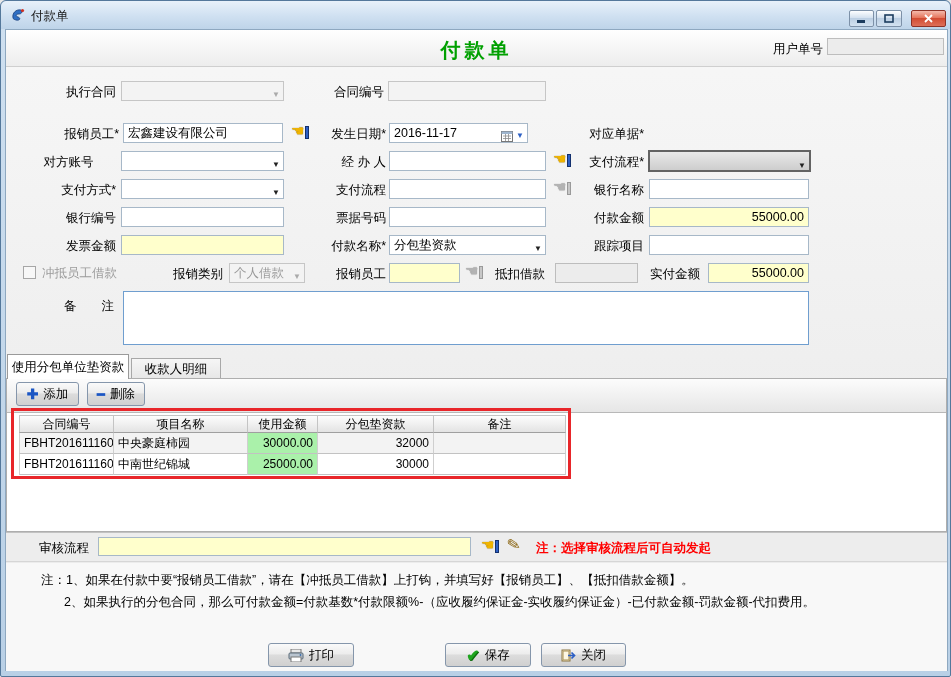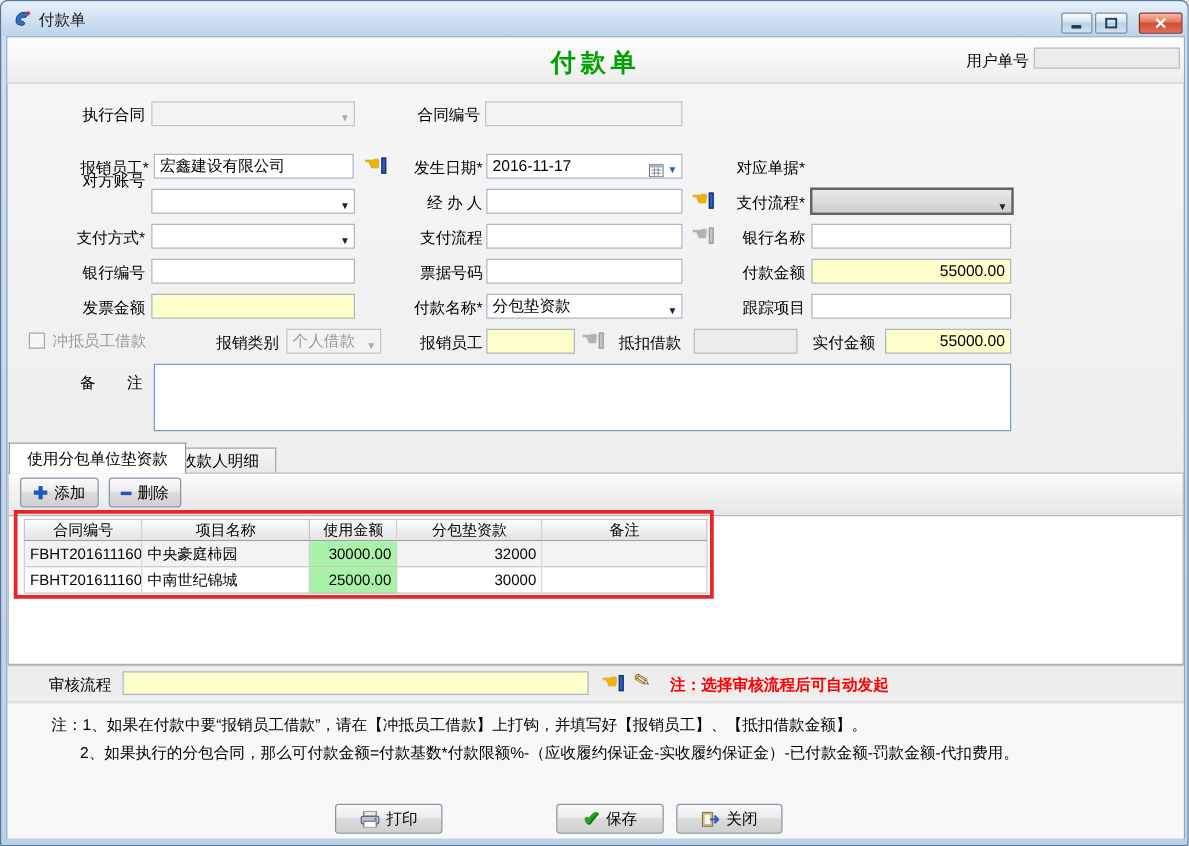--- a/index.html
+++ b/index.html
@@ -123,33 +123,33 @@
   <div class="lbl" style="left:305px;top:83px;width:78px;">合同编号</div>
   <div class="inp disw" style="left:387px;top:80px;width:158px;"><span></span></div>
 
   <div class="lbl" style="left:20px;top:125px;width:98px;">报销员工*</div>
   <div class="inp" style="left:122px;top:122px;width:160px;"><span>宏鑫建设有限公司</span></div>
   <span class="hand" style="left:290px;top:124px;">
       <b>☚</b>
       <i></i>
     </span>
   <div class="lbl" style="left:305px;top:125px;width:80px;">发生日期*</div>
-  <div class="inp" style="left:388px;top:122px;width:157px;"><span>2016-11-17</span>
+  <div class="inp" style="left:388px;top:122px;width:139px;"><span>2016-11-17</span>
     <span class="calwrap">
       <svg width="12" height="11">
           <rect x="0.5" y="0.5" width="11" height="10" fill="#fff" stroke="#777"></rect>
           <rect x="0.5" y="0.5" width="11" height="2.5" fill="#9fb6cf"></rect>
           <path d="M2 5h8 M2 7.5h8 M4.5 3v7 M7.5 3v7" stroke="#8a8a8a" stroke-width="0.8"></path>
         </svg>
       <span class="ab">▼</span>
     </span>
   </div>
   <div class="lbl" style="left:560px;top:125px;width:83px;">对应单据*</div>
 
-  <div class="lbl" style="left:20px;top:136px;width:95px;">对方账号</div>
+  <div class="lbl" style="left:20px;top:153px;width:95px;text-align:center;">对方账号</div>
   <div class="sel" style="left:120px;top:150px;width:163px;"><span></span><span class="arr">▼</span></div>
   <div class="lbl" style="left:305px;top:153px;width:80px;">经 办 人</div>
   <div class="inp" style="left:388px;top:150px;width:157px;"><span></span></div>
   <span class="hand" style="left:552px;top:152px;">
       <b>☚</b>
       <i></i>
     </span>
   <div class="lbl" style="left:560px;top:153px;width:83px;">支付流程*</div>
   <div class="sel focus" style="left:647px;top:149px;width:163px;"><span></span><span class="arr">▼</span></div>
 
@@ -189,21 +189,21 @@
       <i></i>
     </span>
   <div class="lbl" style="left:470px;top:265px;width:74px;">抵扣借款</div>
   <div class="inp dis" style="left:554px;top:262px;width:83px;"><span></span></div>
   <div class="lbl" style="left:615px;top:265px;width:84px;">实付金额</div>
   <div class="inp yellow tr" style="left:707px;top:262px;width:101px;"><span>55000.00</span></div>
 
   <div class="lbl" style="left:63px;top:297px;width:55px;text-align:left;">备　　注</div>
   <div class="remark" style="left:122px;top:290px;width:686px;height:54px;"><span></span></div>
 
-  <div class="tab active" style="left:6px;top:353px;width:142px;">使用分包单位垫资款</div>
+  <div class="tab active" style="left:6px;top:353px;width:122px;">使用分包单位垫资款</div>
   <div class="tab idle" style="left:130px;top:357px;width:90px;">收款人明细</div>
   <div class="tabpanel"></div>
   <div class="toolbar"></div>
   <div class="btn" style="left:15px;top:381px;width:63px;">
       <span class="plus">✚</span>
       <span>添加</span>
     </div>
   <div class="btn" style="left:86px;top:381px;width:58px;">
       <span class="minus">━</span>
       <span>删除</span>

